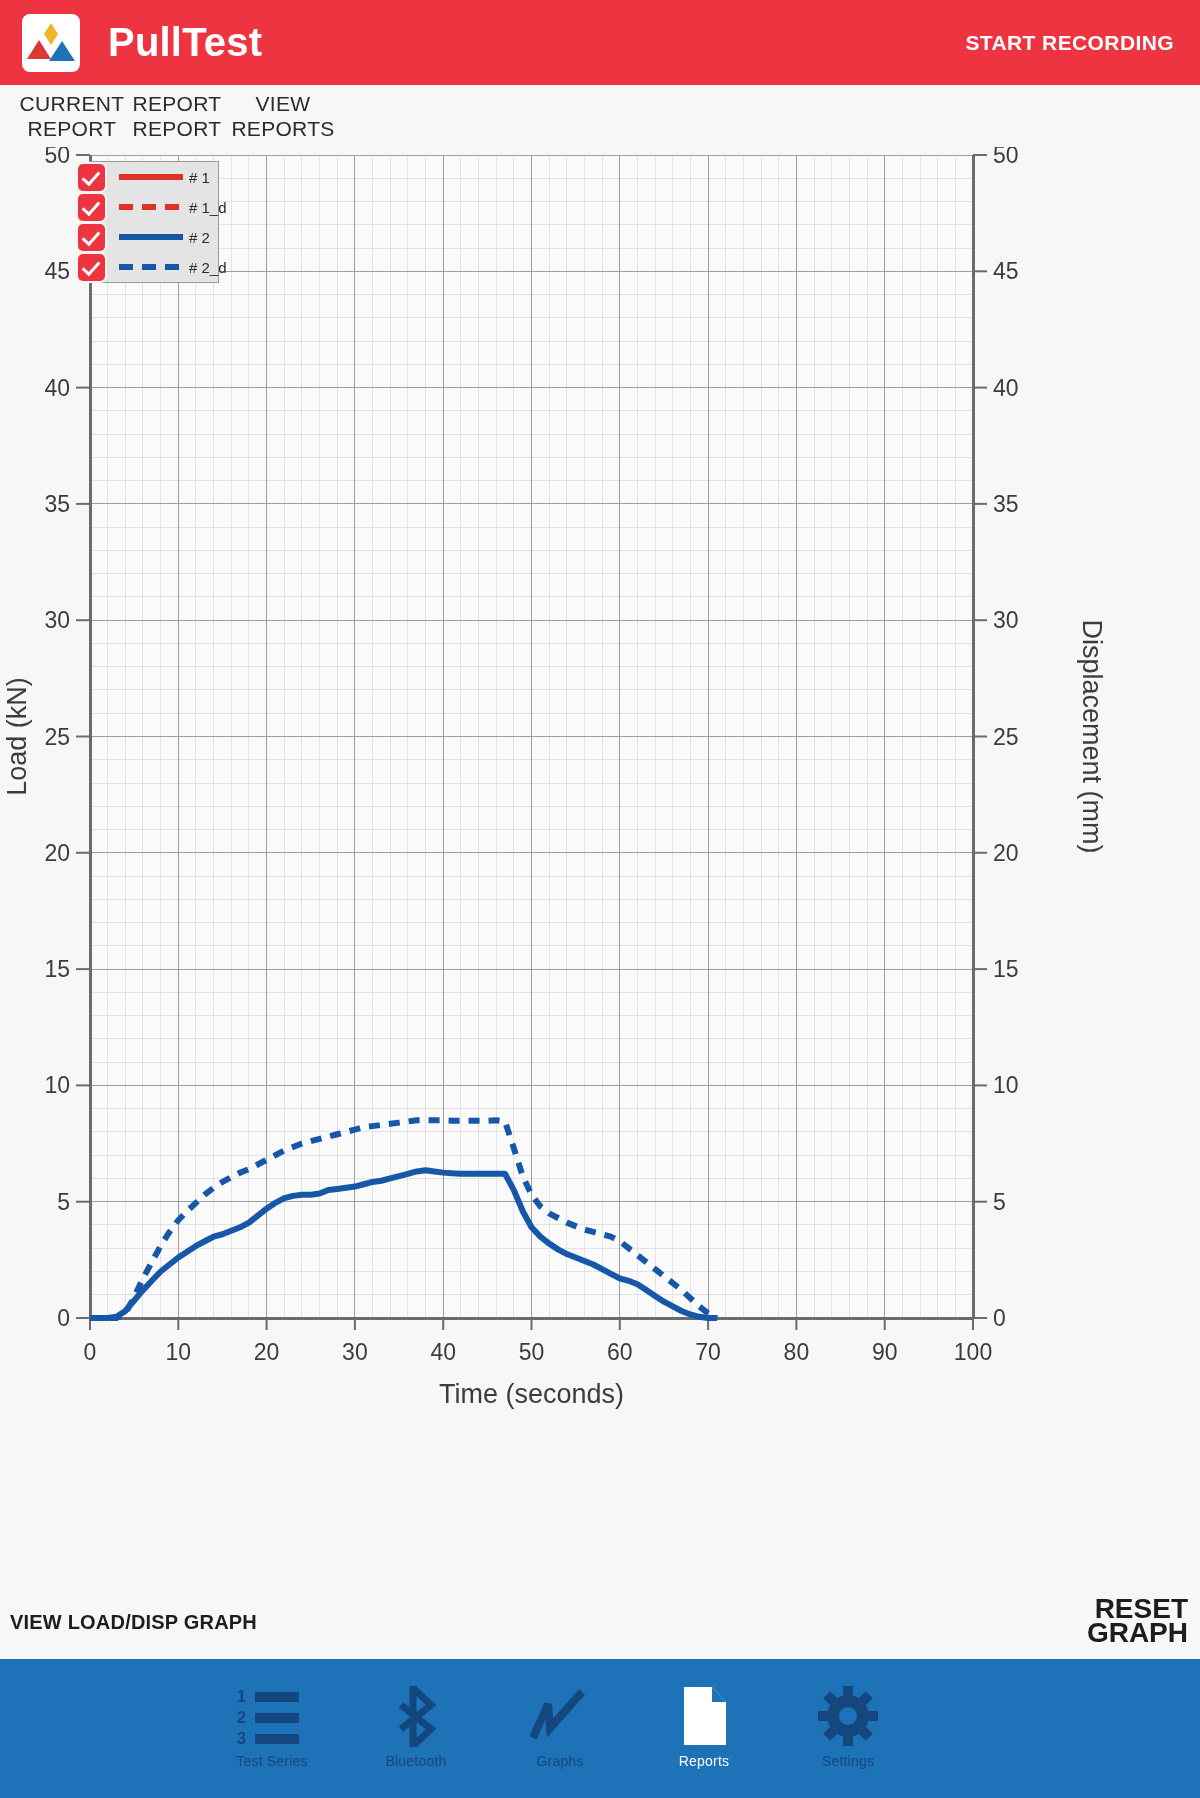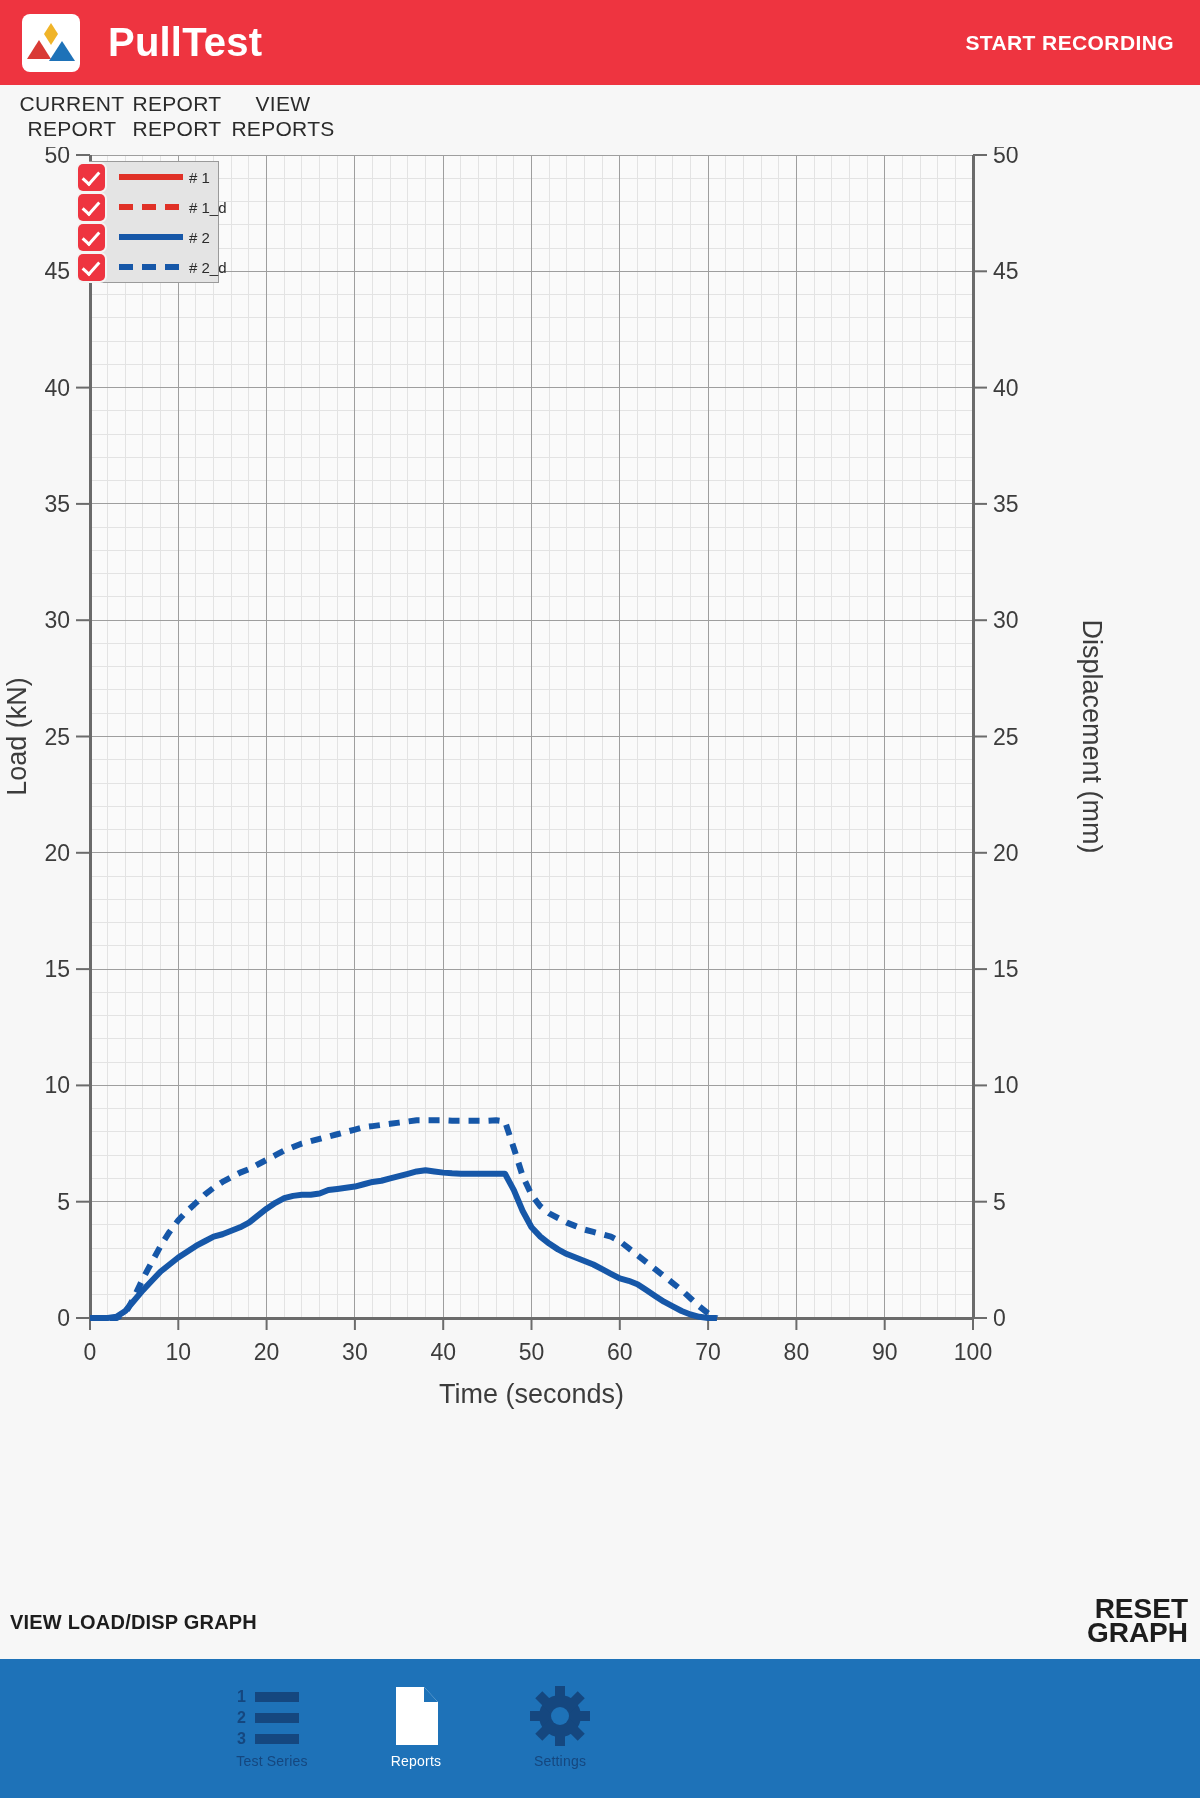--- a/index.html
+++ b/index.html
@@ -397,21 +397,37 @@
         <rect x="18" y="5" width="44" height="10" fill="#15477f"></rect>
         <text x="0" y="36" font-size="16" font-weight="bold" fill="#15477f" font-family="Liberation Sans, sans-serif">2</text>
         <rect x="18" y="26" width="44" height="10" fill="#15477f"></rect>
         <text x="0" y="57" font-size="16" font-weight="bold" fill="#15477f" font-family="Liberation Sans, sans-serif">3</text>
         <rect x="18" y="47" width="44" height="10" fill="#15477f"></rect>
       </svg>
     </div>
     <div class="nav-label">Test Series</div>
   </div>
 
-
+  <div class="navitem">
+    <div class="nav-icon">
+      <svg width="46" height="62" viewBox="0 0 46 62">
+        <path d="M20 1 L20 61 L38 44 L8 20 M8 44 L38 20 L20 3" stroke="#15477f" stroke-width="7" fill="none" stroke-linejoin="miter" stroke-linecap="butt"></path>
+      </svg>
+    </div>
+    <div class="nav-label">Bluetooth</div>
+  </div>
+
+  <div class="navitem">
+    <div class="nav-icon">
+      <svg width="60" height="56" viewBox="0 0 60 56">
+        <path d="M3 50 L18 16 L20 40 L52 4" stroke="#15477f" stroke-width="8" fill="none" stroke-linecap="butt" stroke-linejoin="miter"></path>
+      </svg>
+    </div>
+    <div class="nav-label">Graphs</div>
+  </div>
 
   <div class="navitem active">
     <div class="nav-icon">
       <svg width="52" height="62" viewBox="0 0 52 62">
         <path d="M6 2 L34 2 L48 17 L48 60 L6 60 Z" fill="#ffffff"></path>
         <path d="M34 2 L34 17 L48 17 Z" fill="#1e72b8"></path>
       </svg>
     </div>
     <div class="nav-label">Reports</div>
   </div>

